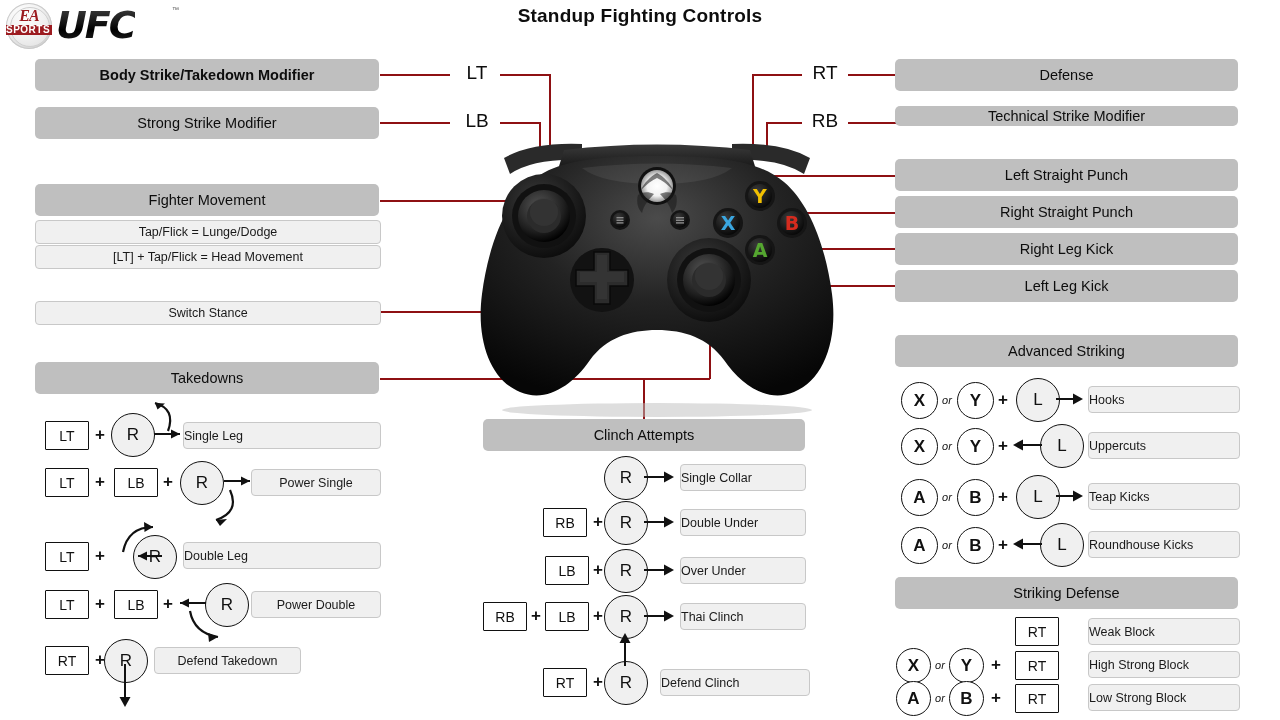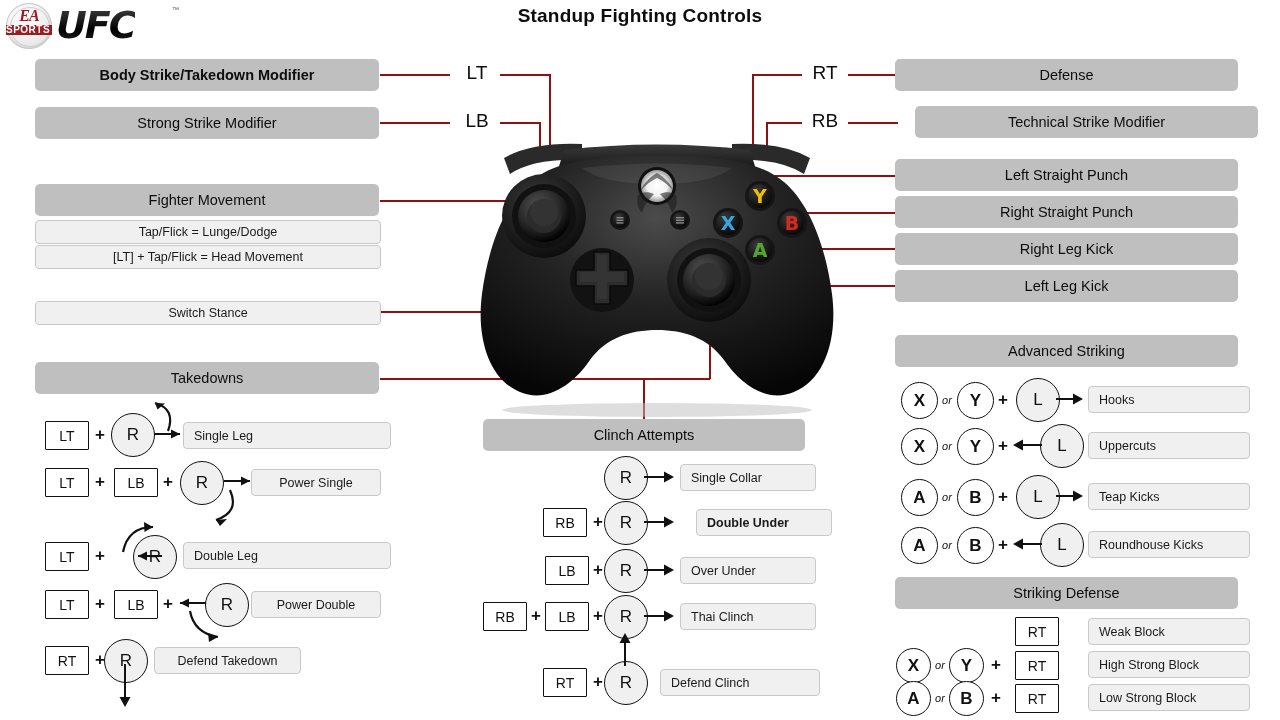--- a/index.html
+++ b/index.html
@@ -41,21 +41,21 @@
   .hbar{
     background:#bfbfbf;border-radius:5px;color:#0d0d0d;
     display:flex;align-items:center;justify-content:center;
     font-size:14.5px;text-align:center;
   }
   .lbox{
     background:#f0f0f0;border:1px solid #c8c8c8;border-radius:4px;
     display:flex;align-items:center;justify-content:center;
     font-size:12.5px;text-align:center;color:#1a1a1a;
   }
-  .lbox.left{justify-content:flex-start;padding-left:10px;text-align:center;}
+  .lbox.left{justify-content:flex-start;padding-left:0;text-align:center;}
 
   
   .ln{background:#8e1013;}
   .lnh{height:2px;}
   .lnv{width:2px;}
 
   
   #controller{left:432px;top:128px;width:450px;height:290px;}
 
   
@@ -335,21 +335,21 @@
   </div>
 
   <div class="abs">
     <div class="abs tok rect" style="left:543px;top:508px;width:42px;height:27px;">RB</div>
     <div class="abs plus" style="left:590px;top:508px;width:16px;height:27px;">+</div>
     <div class="abs circ" style="left:604px;top:501px;width:42px;height:42px;">R</div>
     <svg class="abs" style="left:642px;top:513px;" width="44" height="20">
       <path d="M2 9 h24" stroke="#111" stroke-width="2" fill="none"></path>
       <path d="M32 9 l-10 -5.5 v11 z" fill="#111"></path>
     </svg>
-    <div class="abs lbox left" style="left:696px;top:509px;width:124px;height:25px;font-weight:bold;">Double Under</div>
+    <div class="abs lbox left" style="left:680px;top:509px;width:124px;height:25px;">Double Under</div>
   </div>
 
   <div class="abs">
     <div class="abs tok rect" style="left:545px;top:556px;width:42px;height:27px;">LB</div>
     <div class="abs plus" style="left:590px;top:556px;width:16px;height:27px;">+</div>
     <div class="abs circ" style="left:604px;top:549px;width:42px;height:42px;">R</div>
     <svg class="abs" style="left:642px;top:561px;" width="44" height="20">
       <path d="M2 9 h24" stroke="#111" stroke-width="2" fill="none"></path>
       <path d="M32 9 l-10 -5.5 v11 z" fill="#111"></path>
     </svg>
@@ -374,21 +374,21 @@
     <div class="abs plus" style="left:590px;top:668px;width:16px;height:27px;">+</div>
     <div class="abs circ" style="left:604px;top:661px;width:42px;height:42px;">R</div>
     <svg class="abs" style="left:616px;top:630px;" width="24" height="40">
       <path d="M9 36 v-26" stroke="#111" stroke-width="2" fill="none"></path>
       <path d="M9 3 l-5.5 10 h11 z" fill="#111"></path>
     </svg>
     <div class="abs lbox left" style="left:660px;top:669px;width:148px;height:25px;">Defend Clinch</div>
   </div>
 
   <div class="abs hbar" style="left:895px;top:59px;width:343px;height:32px;">Defense</div>
-  <div class="abs hbar" style="left:915px;top:106px;width:343px;height:32px;">Technical Strike Modifier</div>
+  <div class="abs hbar" style="left:895px;top:106px;width:343px;height:20px;">Technical Strike Modifier</div>
 
   <div class="abs hbar" style="left:895px;top:159px;width:343px;height:32px;">Left Straight Punch</div>
   <div class="abs hbar" style="left:895px;top:196px;width:343px;height:32px;">Right Straight Punch</div>
   <div class="abs hbar" style="left:895px;top:233px;width:343px;height:32px;">Right Leg Kick</div>
   <div class="abs hbar" style="left:895px;top:270px;width:343px;height:32px;">Left Leg Kick</div>
 
   <div class="abs hbar" style="left:895px;top:335px;width:343px;height:32px;">Advanced Striking</div>
 
   <div class="abs">
     <div class="abs circ white" style="left:901px;top:382px;width:35px;height:35px;">X</div>

